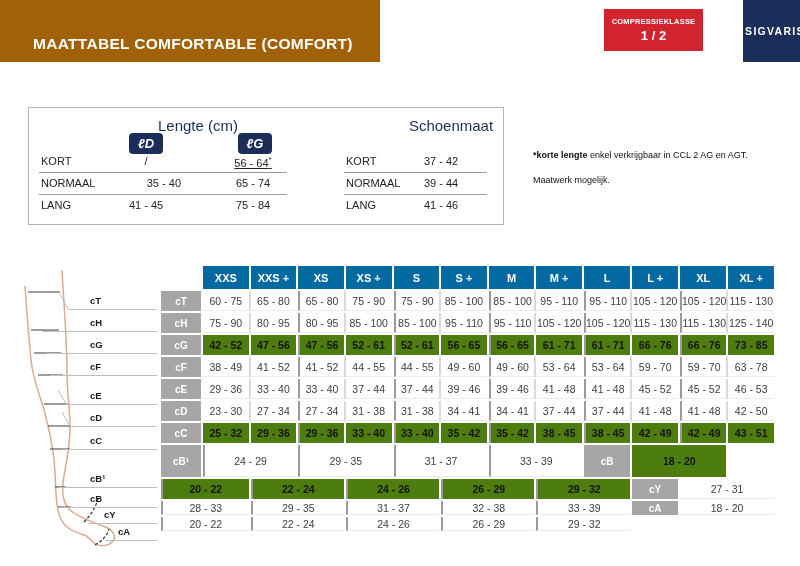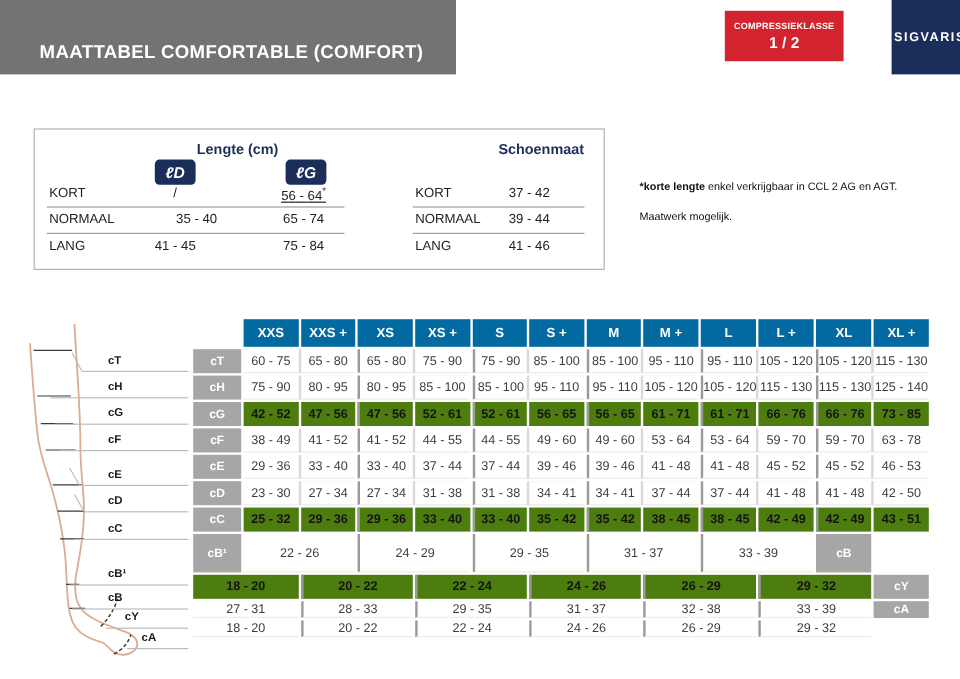--- a/index.html
+++ b/index.html
@@ -1,37 +1,37 @@
 <!DOCTYPE html>
 <html><head>
 <meta charset="utf-8">
 <style>
   * { margin:0; padding:0; box-sizing:border-box; }
   html,body { background:#fff; }
   body { font-family:"Liberation Sans", sans-serif; }
   .page { position:relative; width:800px; height:566px; background:#fff; overflow:hidden; }
 
   
-  .title-bar { position:absolute; left:0; top:0; width:380px; height:62px; background:#737373;
+  .title-bar { position:absolute; left:0; top:0; width:380px; height:62px; background:#a16207;
                display:flex; align-items:flex-end; }
   .title-bar h1 { color:#fff; font-size:15.5px; font-weight:bold; letter-spacing:.3px;
                   padding:0 0 9px 33px; white-space:nowrap; }
   .comp-box { position:absolute; left:604px; top:9px; width:99px; height:42px; background:#d2232e;
               color:#fff; display:flex; flex-direction:column; align-items:center; justify-content:center; gap:2px; }
   .comp-box .cl { font-size:7.5px; font-weight:bold; letter-spacing:.2px;text-align:center; }
   .comp-box .cv { font-size:13px; font-weight:bold; }
   .brand-box { position:absolute; left:707px; top:0; width:64px; height:62px; background:#1b2e5a;
                color:#fff; display:flex; align-items:center; justify-content:center;
                font-size:10.5px; font-weight:bold; letter-spacing:1.3px;margin-left:36px; }
 
   
   .info-box { position:absolute; left:28px; top:107px; width:476px; height:118px;
               border:1px solid #b4b4b4; background:#fff; }
   .info-box .abs { position:absolute; }
-  .mini-title { color:#1b2e5a; font-weight:bold; font-size:12px; text-align:center; }
+  .mini-title { color:#1b2e5a; font-weight:normal; font-size:15px; text-align:center; }
   .badge { background:#1b2e5a; color:#fff; border-radius:4px; width:34px; height:21px;
            text-align:center; line-height:21px; font-size:13px; font-weight:bold; font-style:italic; }
   .mini-label { font-size:11px; color:#222; }
   .mini-val { font-size:11px; color:#222; text-align:center; }
   .mini-val sup { font-size:8px; }
   .sep { height:1px; background:#9c9c9c; }
 
   
   .note { position:absolute; left:533px; font-size:9px; color:#111; }
   .note b { font-weight:bold; }
@@ -263,21 +263,20 @@
       <div class="dcell hl">33 - 40</div>
       <div class="dcell hl ps">33 - 40</div>
       <div class="dcell hl">35 - 42</div>
       <div class="dcell hl ps">35 - 42</div>
       <div class="dcell hl">38 - 45</div>
       <div class="dcell hl ps">38 - 45</div>
       <div class="dcell hl">42 - 49</div>
       <div class="dcell hl ps">42 - 49</div>
       <div class="dcell hl">43 - 51</div>
       <div class="lcell">cB¹</div>
-      <div class="dcell" style="grid-column: span 2;">22 - 26</div>
       <div class="dcell ps" style="grid-column: span 2;">24 - 29</div>
       <div class="dcell ps" style="grid-column: span 2;">29 - 35</div>
       <div class="dcell ps" style="grid-column: span 2;">31 - 37</div>
       <div class="dcell ps" style="grid-column: span 2;">33 - 39</div>
       <div class="lcell">cB</div>
       <div class="dcell hl" style="grid-column: span 2;">18 - 20</div>
       <div class="dcell hl ps" style="grid-column: span 2;">20 - 22</div>
       <div class="dcell hl ps" style="grid-column: span 2;">22 - 24</div>
       <div class="dcell hl ps" style="grid-column: span 2;">24 - 26</div>
       <div class="dcell hl ps" style="grid-column: span 2;">26 - 29</div>

